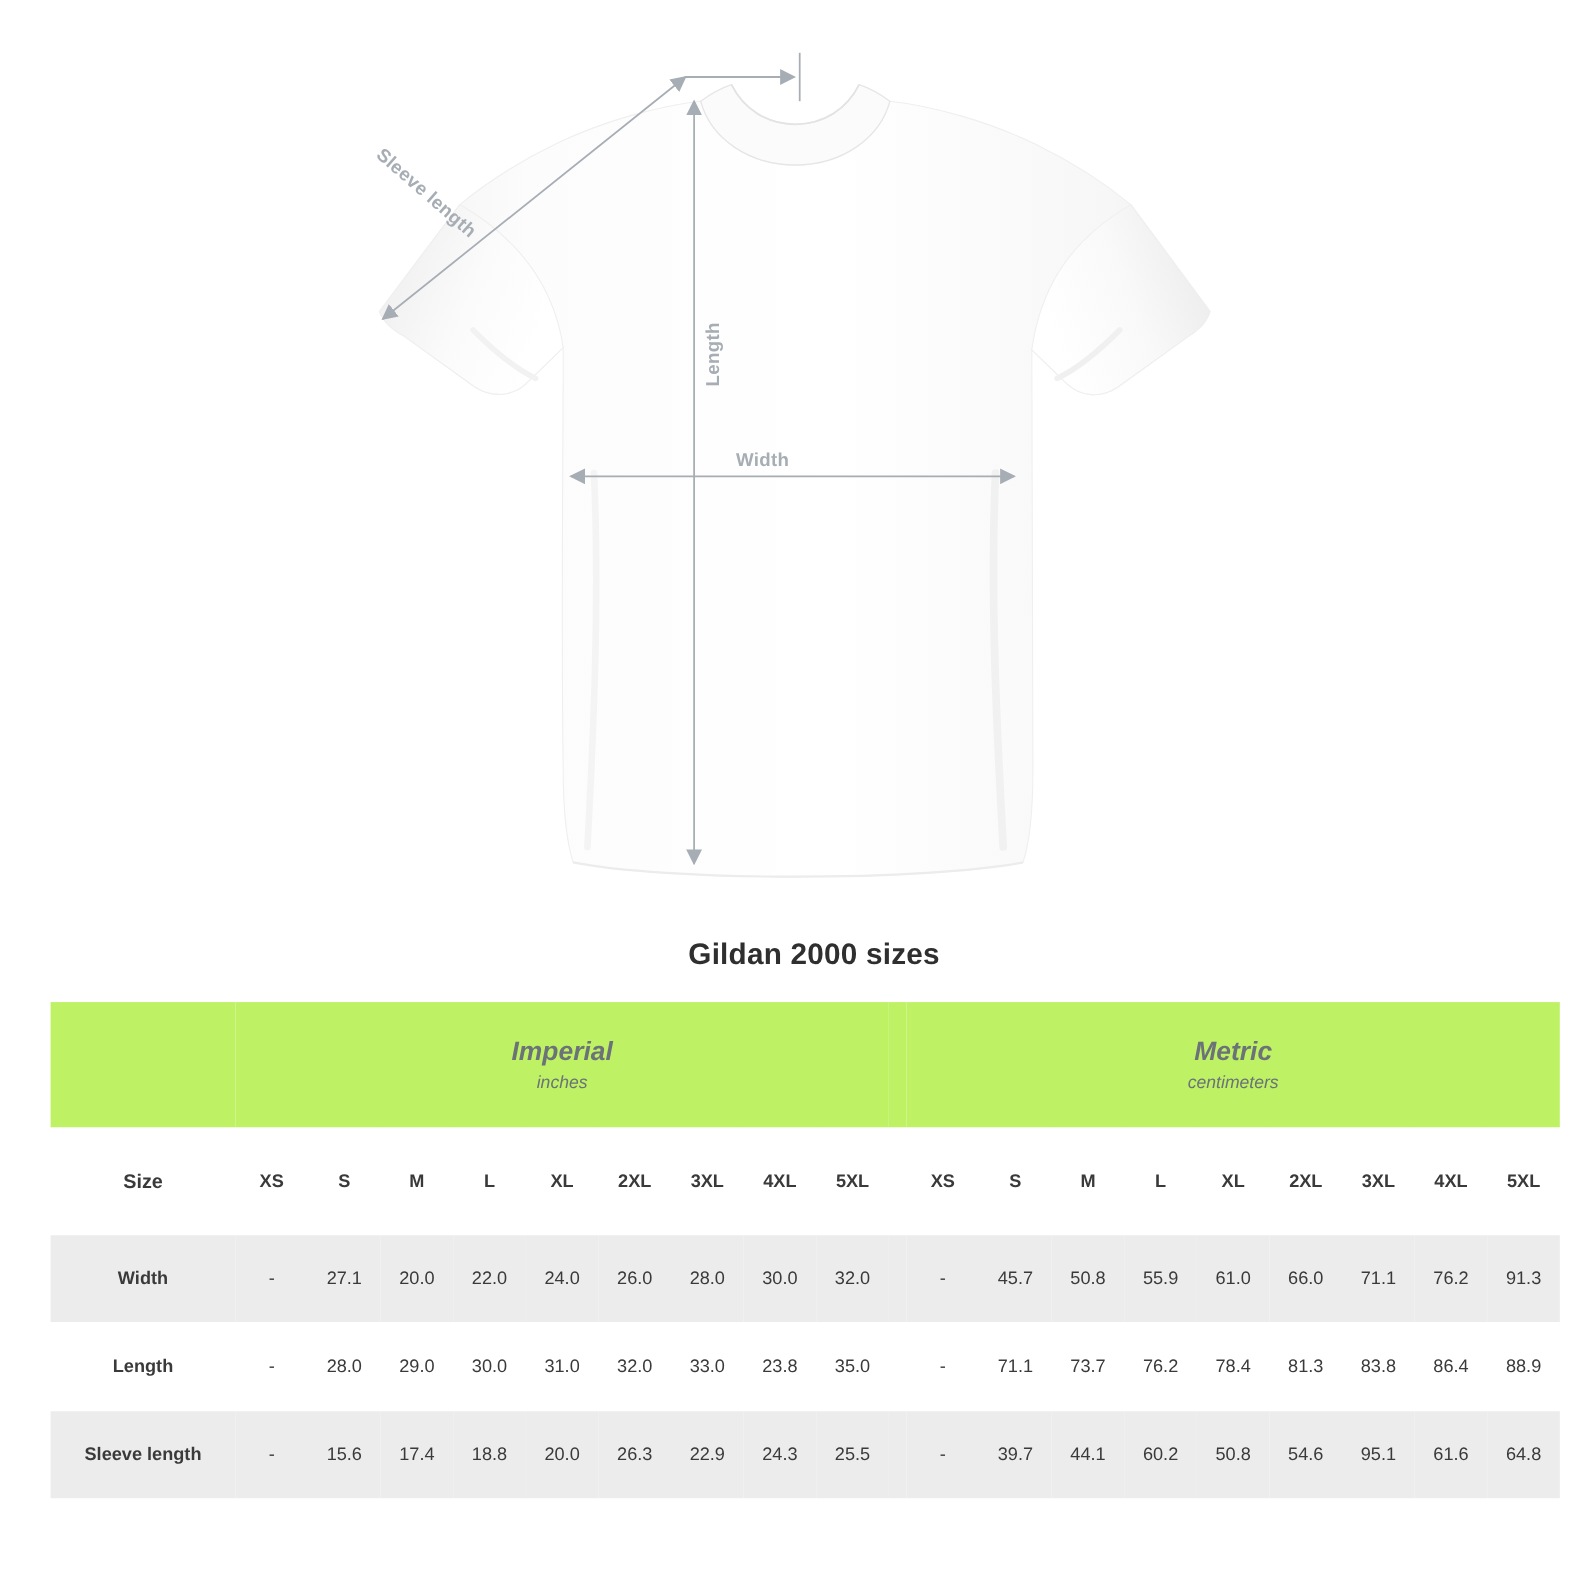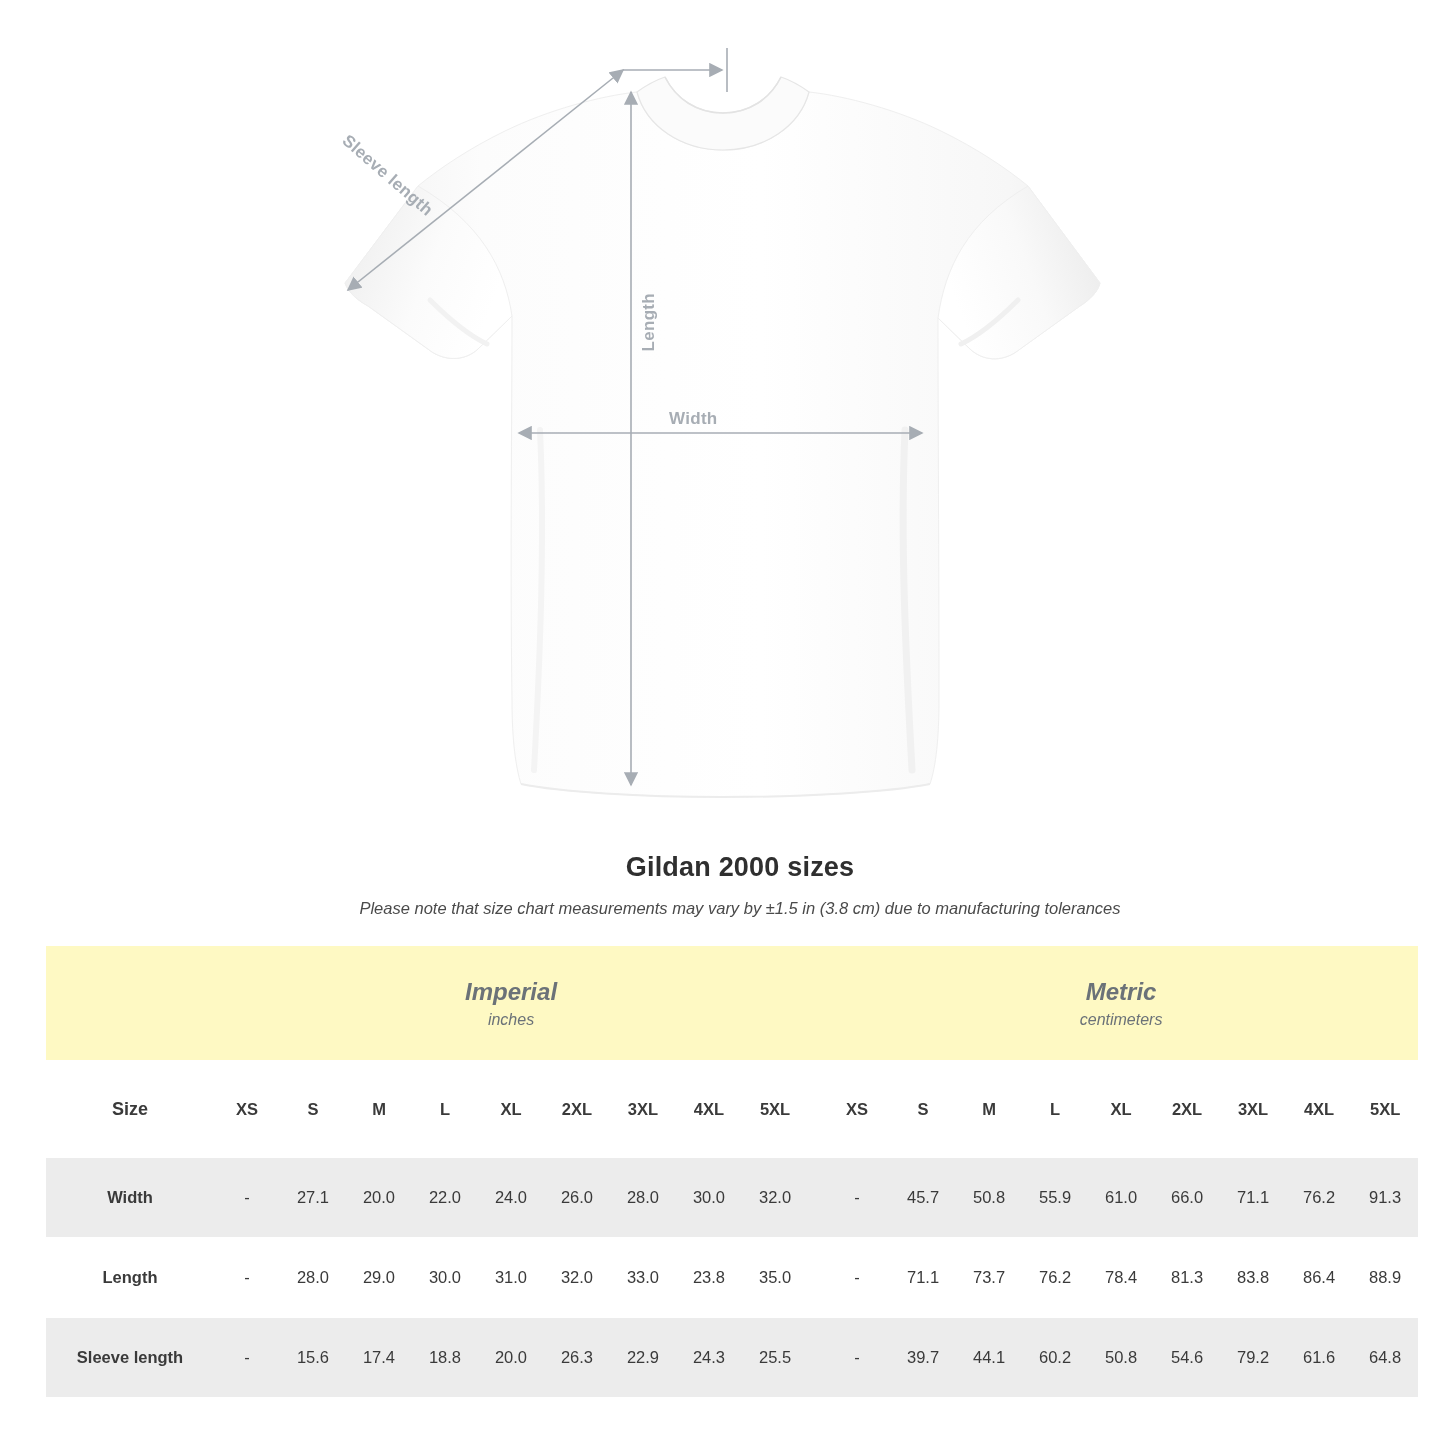--- a/index.html
+++ b/index.html
@@ -88,21 +88,21 @@
   }
   table.size-table td, table.size-table th {
     text-align: center;
     vertical-align: middle;
     font-size: 16.5px;
     color: #3a3a3a;
     border: none;
     padding: 0;
   }
   .sys-row td {
-    background: #fef9c3;
+    background: #bef264;
     height: 114px;
     padding-top: 4px;
   }
   .sys-name {
     font-size: 24px;
     font-style: italic;
     font-weight: bold;
     color: #6b7278;
     line-height: 1.25;
   }
@@ -236,21 +236,20 @@
       </g>
     </svg>
 
     <div class="dim-label sleeve">Sleeve length</div>
     <div class="dim-label length">Length</div>
     <div class="dim-label width">Width</div>
   </div>
 
   <div class="title-block">
     <h1 class="chart-title">Gildan 2000 sizes</h1>
-    <p class="chart-note">Please note that size chart measurements may vary by ±1.5 in (3.8 cm) due to manufacturing tolerances</p>
   </div>
 
   <div class="table-wrap">
     <table class="size-table">
       <colgroup>
         <col class="label-col" style="width:168px">
         <col span="9" style="width:66px">
         <col style="width:16px">
         <col span="9" style="width:66px">
       </colgroup>
@@ -354,21 +353,21 @@
           <td>22.9</td>
           <td>24.3</td>
           <td>25.5</td>
           <td class="gap-col"></td>
           <td>-</td>
           <td>39.7</td>
           <td>44.1</td>
           <td>60.2</td>
           <td>50.8</td>
           <td>54.6</td>
-          <td>79.2</td>
+          <td>95.1</td>
           <td>61.6</td>
           <td>64.8</td>
         </tr>
       </tbody>
     </table>
   </div>
 
 </div>
 
 </body></html>

